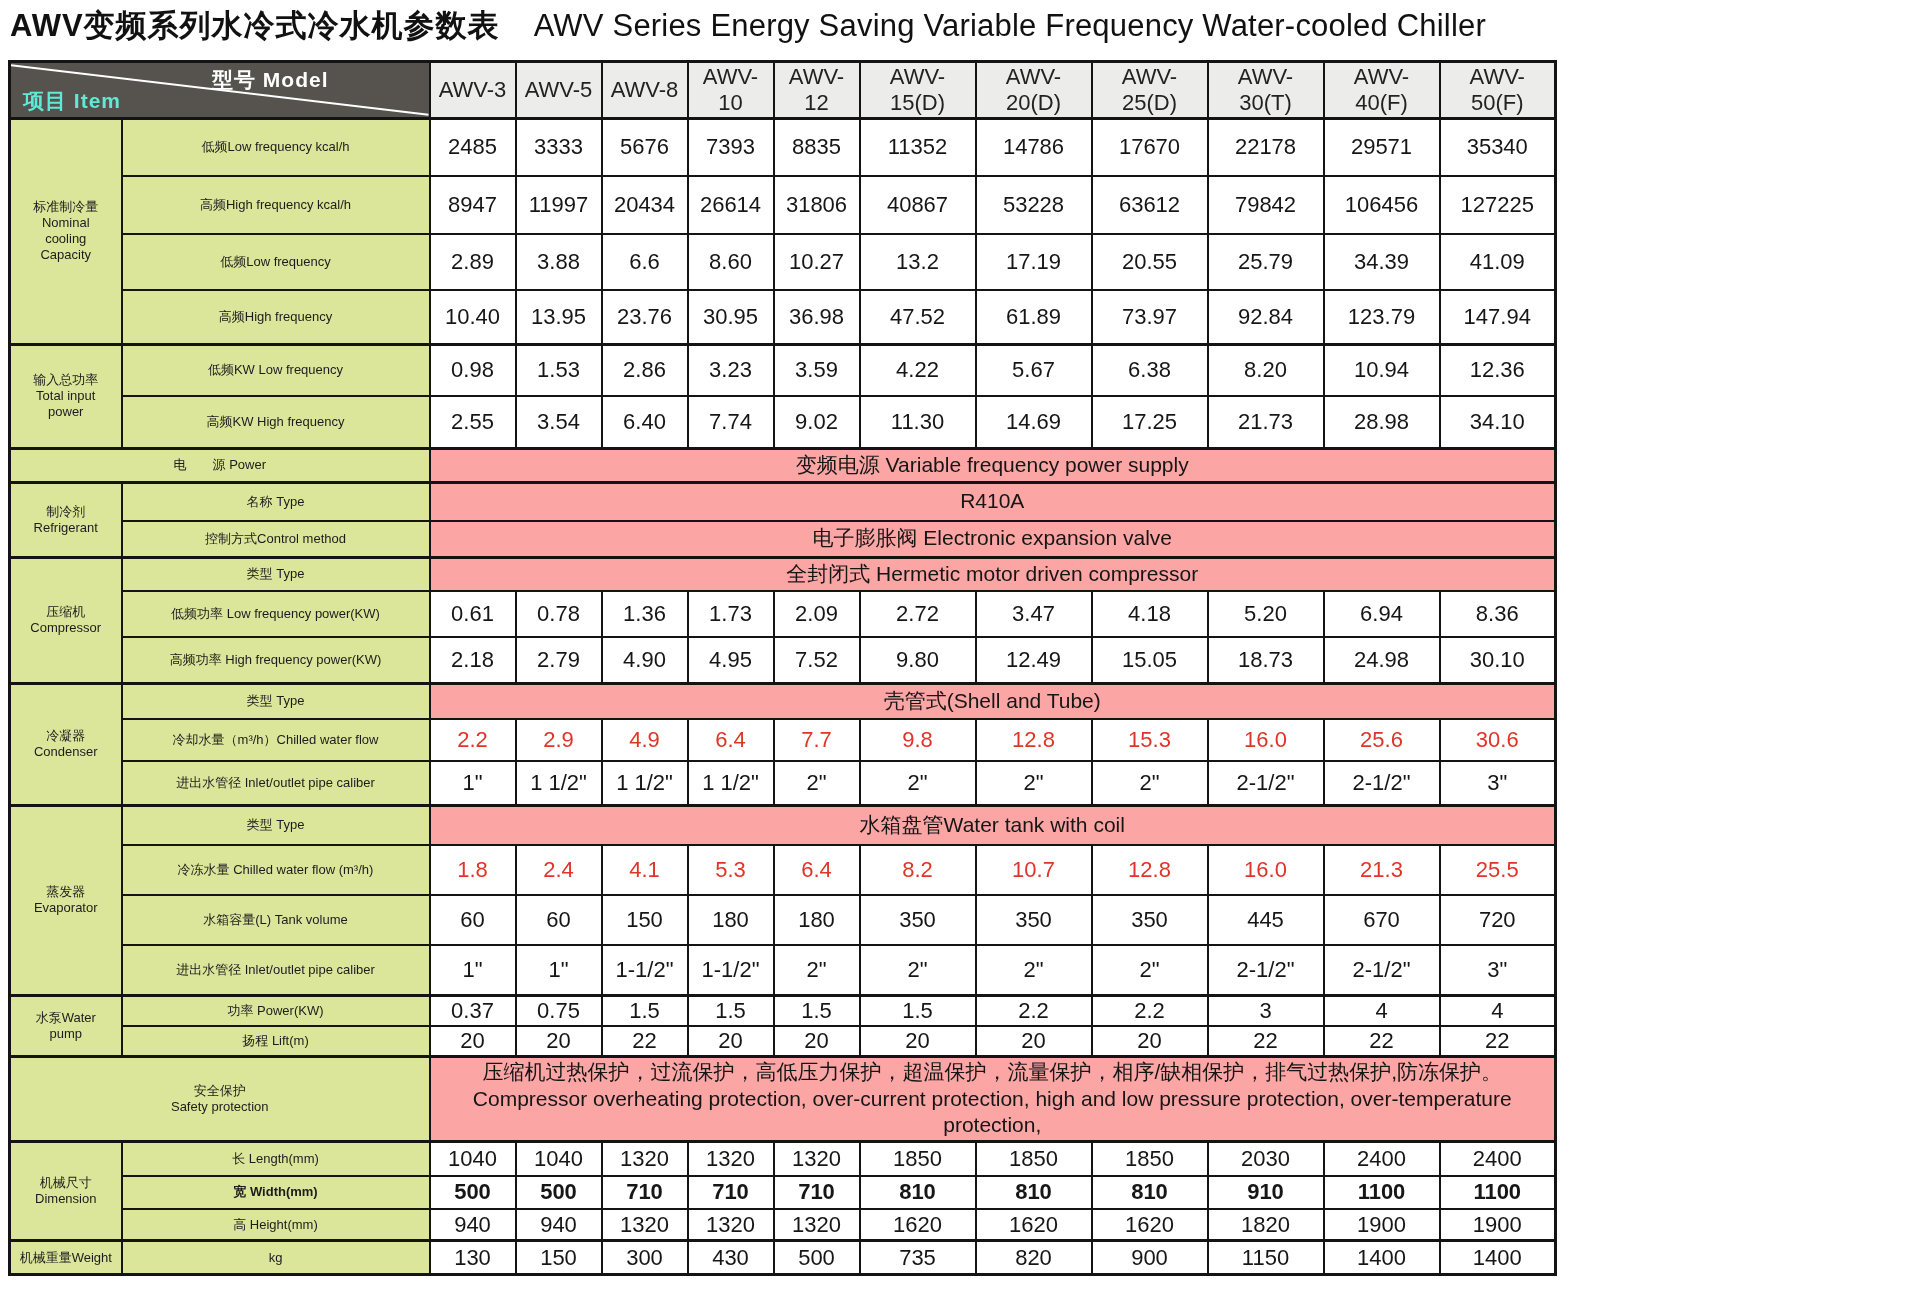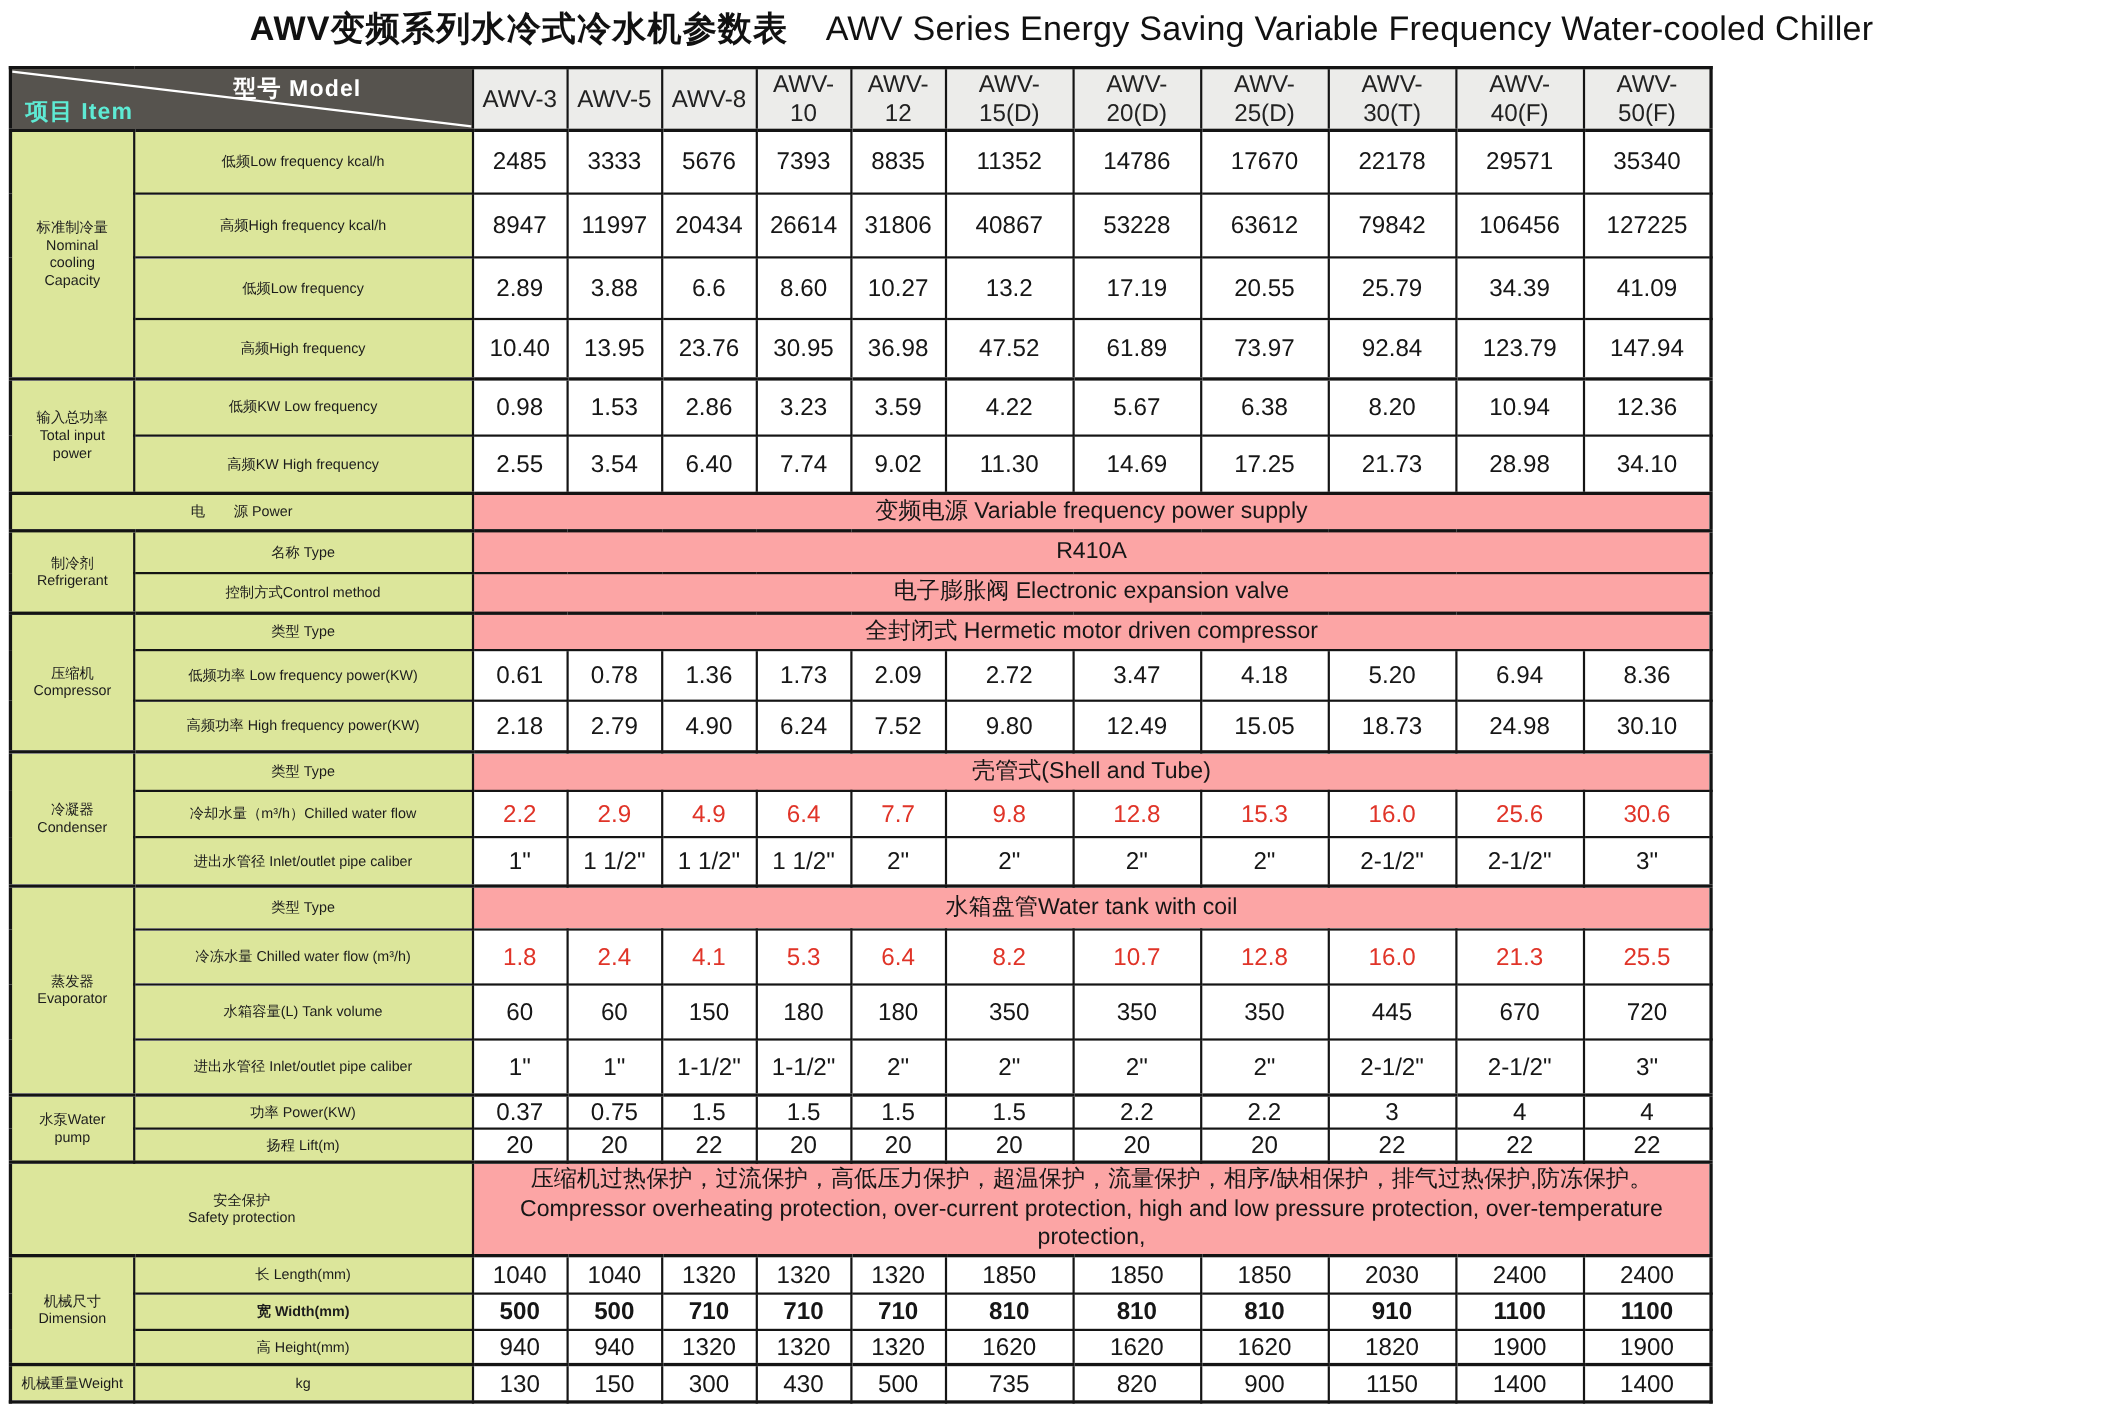--- a/index.html
+++ b/index.html
@@ -12,21 +12,20 @@
   html,body{margin:0;padding:0;}
   body{
     width:1920px;height:1295px;background:#ffffff;
     font-family:"Liberation Sans","DejaVu Sans",sans-serif;
     color:#161616;overflow:hidden;
   }
   .page-title{
     margin:8px 0 16px 10px;
     font-size:31px;line-height:1.15;color:#111;
     white-space:nowrap;
-    text-align:center;
   }
   .title-zh{font-weight:600;letter-spacing:1px;}
   .title-en{font-weight:400;margin-left:34px;letter-spacing:0.2px;}
 
   table.spec{
     border-collapse:collapse;table-layout:fixed;
     margin-left:8px;border:3px solid var(--bd);
   }
   .spec th,.spec td{
     border:2px solid var(--bd);
@@ -231,21 +230,21 @@
         <td class="value-cell">4.18</td>
         <td class="value-cell">5.20</td>
         <td class="value-cell">6.94</td>
         <td class="value-cell">8.36</td>
       </tr>
       <tr style="height: 46px;">
         <td class="label-cell">高频功率 High frequency power(KW)</td>
         <td class="value-cell">2.18</td>
         <td class="value-cell">2.79</td>
         <td class="value-cell">4.90</td>
-        <td class="value-cell">6.24</td>
+        <td class="value-cell">4.95</td>
         <td class="value-cell">7.52</td>
         <td class="value-cell">9.80</td>
         <td class="value-cell">12.49</td>
         <td class="value-cell">15.05</td>
         <td class="value-cell">18.73</td>
         <td class="value-cell">24.98</td>
         <td class="value-cell">30.10</td>
       </tr>
       <tr class="thick" style="height: 36px;">
         <td class="group-cell" rowspan="3">冷凝器

